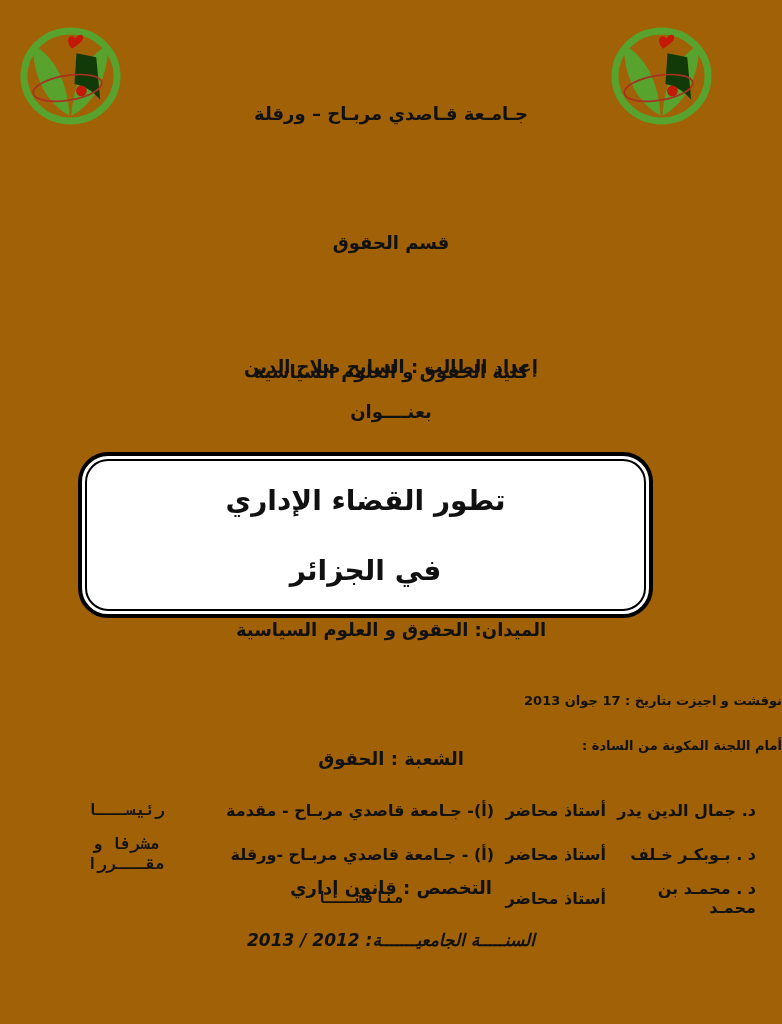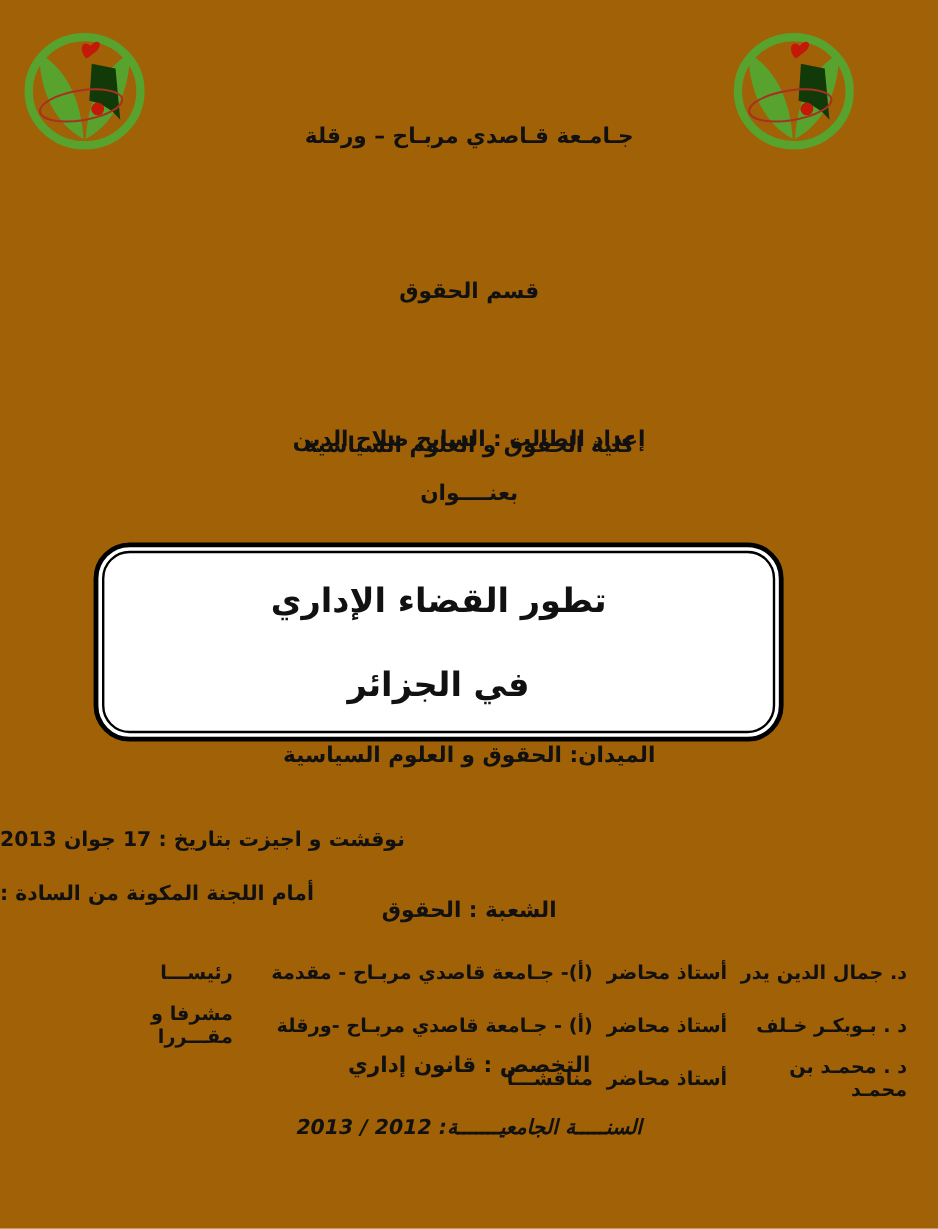--- a/index.html
+++ b/index.html
@@ -28,32 +28,32 @@
     border:4px solid #000; border-radius:30px; padding:3px; background:#fff;
   }
   .tbox-inner {
     width:100%; height:100%;
     border:2px solid #000; border-radius:23px;
     display:flex; flex-direction:column; justify-content:center; gap:37px;
     direction:rtl; text-align:center; font-size:28px;
   }
   .defense {
     position:absolute; top:678px; left:0; width:100%;
-    direction:rtl; text-align:left; font-size:17px; line-height:45px;
+    direction:rtl; text-align:right; font-size:13px; line-height:45px;
   }
   .committee {
     position:absolute; top:788px; left:26px; width:730px;
     direction:rtl; font-size:16px;
   }
   .crow {
     display:grid; grid-template-columns:150px 112px 300px auto;
     height:44px; align-items:center;
   }
   .crow .univ { padding-left:8px; }
-  .crow .role { text-align:right; padding-left:32px; }
+  .crow .role { text-align:center; padding-left:32px;font-family:Liberation Mono, monospace; }
   .year {
     position:absolute; top:918px; left:0; width:100%;
     direction:rtl; text-align:center; font-size:17px; line-height:44px;font-style:italic;
   }
 </style>
 </head>
 <body>
 
 <div class="page">
 

